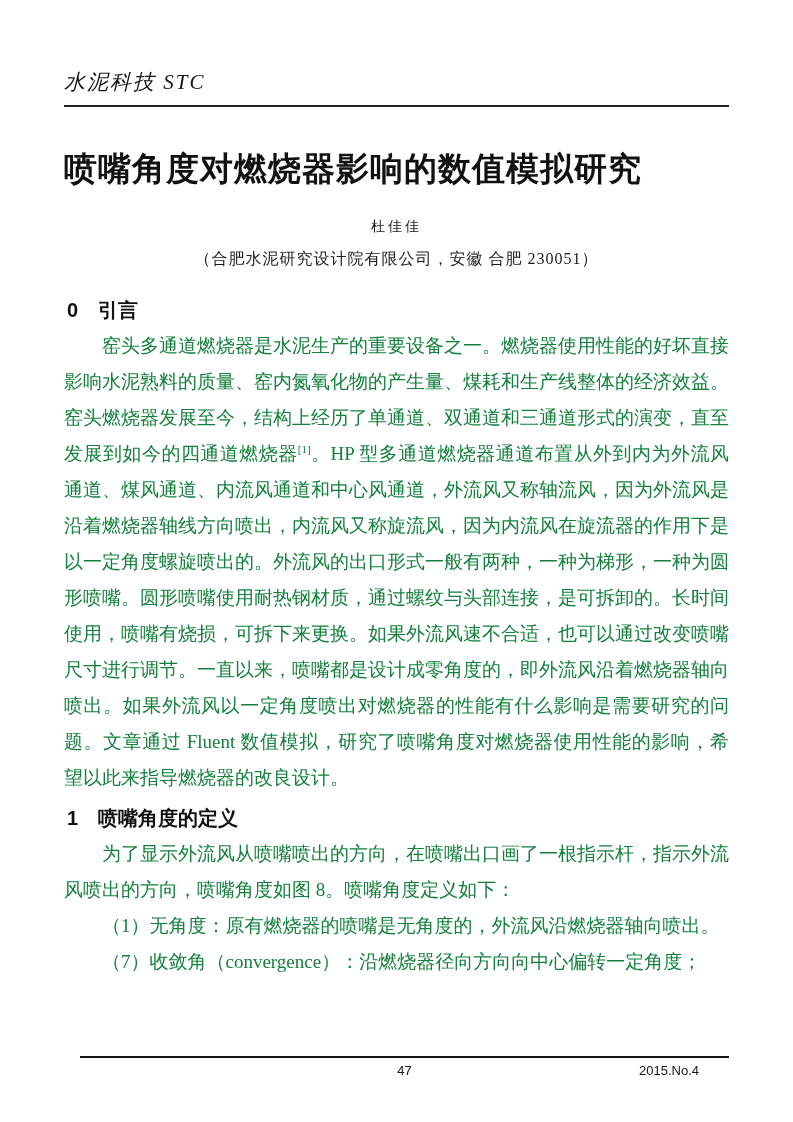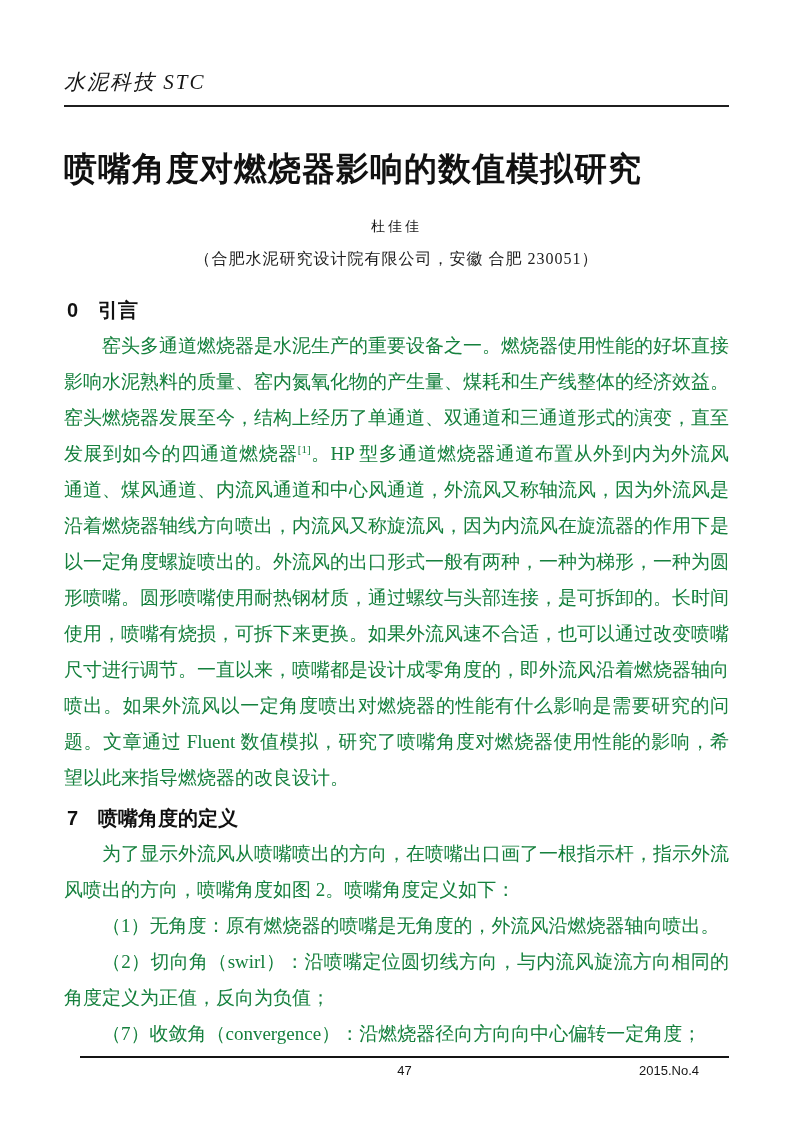--- a/index.html
+++ b/index.html
@@ -111,27 +111,26 @@
   <h1 class="title">喷嘴角度对燃烧器影响的数值模拟研究</h1>
 
   <div class="author">杜佳佳</div>
 
   <div class="affiliation">（合肥水泥研究设计院有限公司，安徽 合肥 230051）</div>
 
   <h2 class="section-heading">0　引言</h2>
 
   <p class="body-para"><span>窑头多通道燃烧器是水泥生产的重要设备之一。燃烧器使用性能的好坏直接影响水泥熟料的质量、窑内氮氧化物的产生量、煤耗和生产线整体的经济效益。窑头燃烧器发展至今，结构上经历了单通道、双通道和三通道形式的演变，直至发展到如今的四通道燃烧器</span><sup>[1]</sup><span>。HP 型多通道燃烧器通道布置从外到内为外流风通道、煤风通道、内流风通道和中心风通道，外流风又称轴流风，因为外流风是沿着燃烧器轴线方向喷出，内流风又称旋流风，因为内流风在旋流器的作用下是以一定角度螺旋喷出的。外流风的出口形式一般有两种，一种为梯形，一种为圆形喷嘴。圆形喷嘴使用耐热钢材质，通过螺纹与头部连接，是可拆卸的。长时间使用，喷嘴有烧损，可拆下来更换。如果外流风速不合适，也可以通过改变喷嘴尺寸进行调节。一直以来，喷嘴都是设计成零角度的，即外流风沿着燃烧器轴向喷出。如果外流风以一定角度喷出对燃烧器的性能有什么影响是需要研究的问题。文章通过 Fluent 数值模拟，研究了喷嘴角度对燃烧器使用性能的影响，希望以此来指导燃烧器的改良设计。</span></p>
 
-  <h2 class="section-heading second">7　喷嘴角度的定义</h2>
+  <h2 class="section-heading second">1　喷嘴角度的定义</h2>
 
-  <p class="body-para">为了显示外流风从喷嘴喷出的方向，在喷嘴出口画了一根指示杆，指示外流风喷出的方向，喷嘴角度如图 2。喷嘴角度定义如下：</p>
+  <p class="body-para">为了显示外流风从喷嘴喷出的方向，在喷嘴出口画了一根指示杆，指示外流风喷出的方向，喷嘴角度如图 8。喷嘴角度定义如下：</p>
 
   <p class="body-para">（1）无角度：原有燃烧器的喷嘴是无角度的，外流风沿燃烧器轴向喷出。</p>
 
-  <p class="body-para">（2）切向角（swirl）：沿喷嘴定位圆切线方向，与内流风旋流方向相同的角度定义为正值，反向为负值；</p>
 
   <p class="body-para">（7）收敛角（convergence）：沿燃烧器径向方向向中心偏转一定角度；</p>
 
   <div class="footer">
     <hr class="footer-rule">
     <div class="footer-row">
       <span class="page-number">47</span>
       <span class="issue">2015.No.4</span>
     </div>
   </div>

